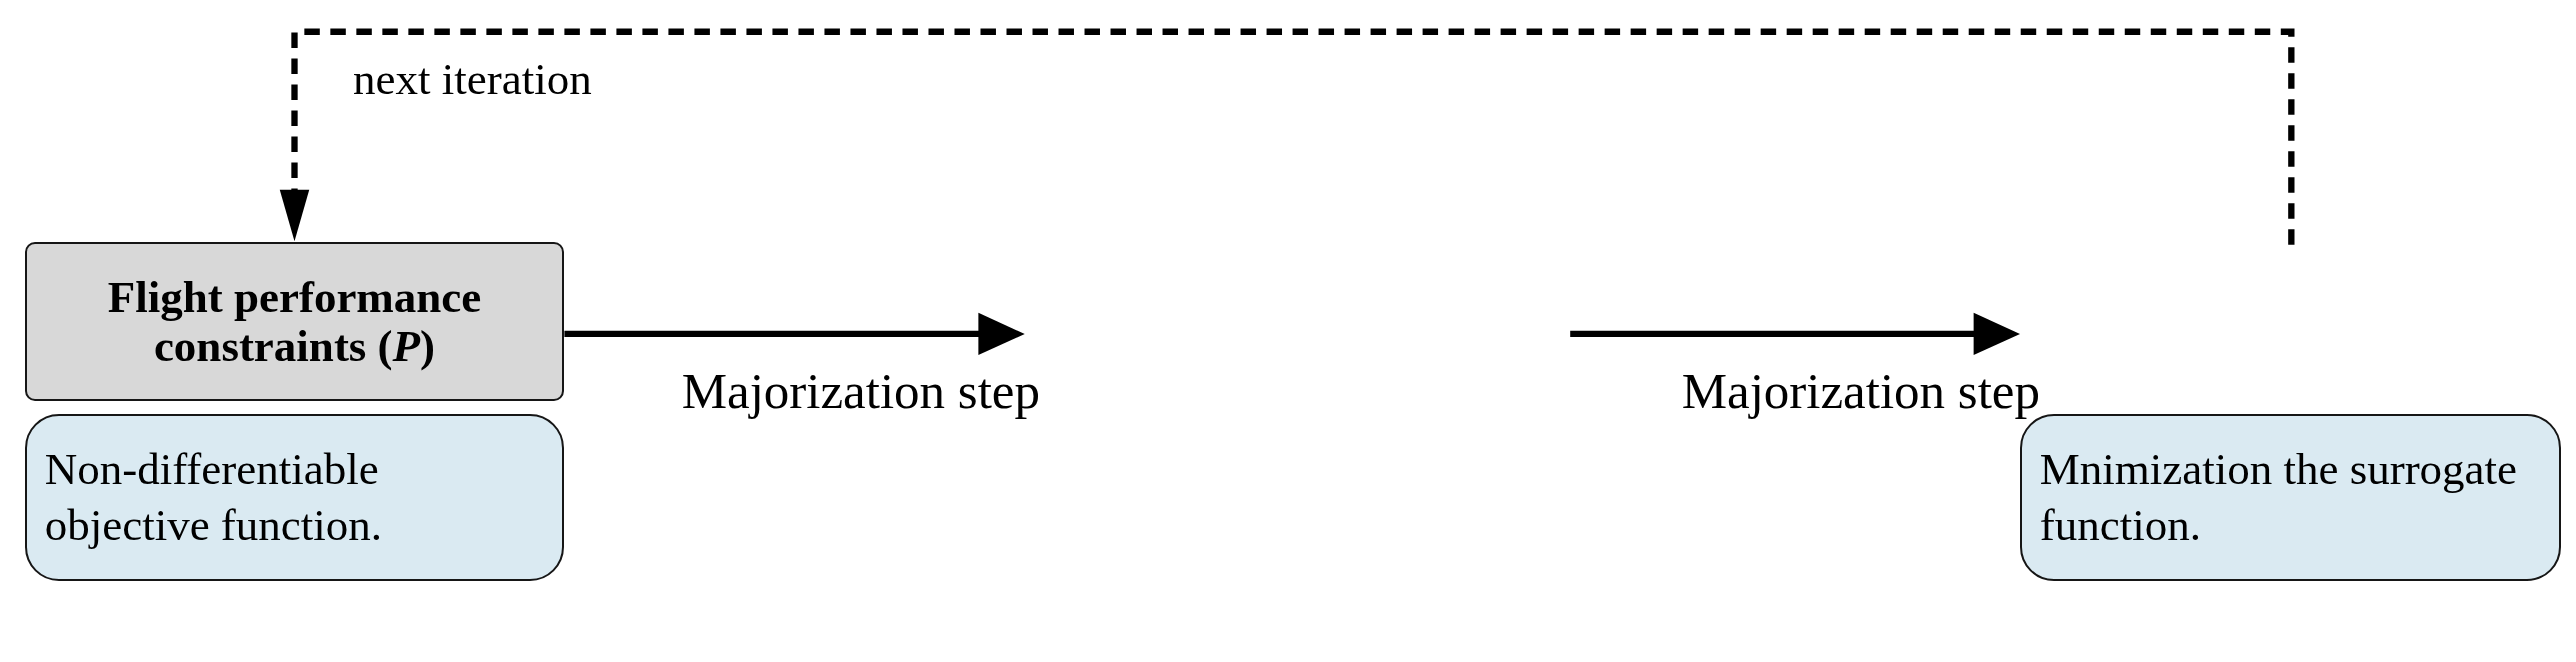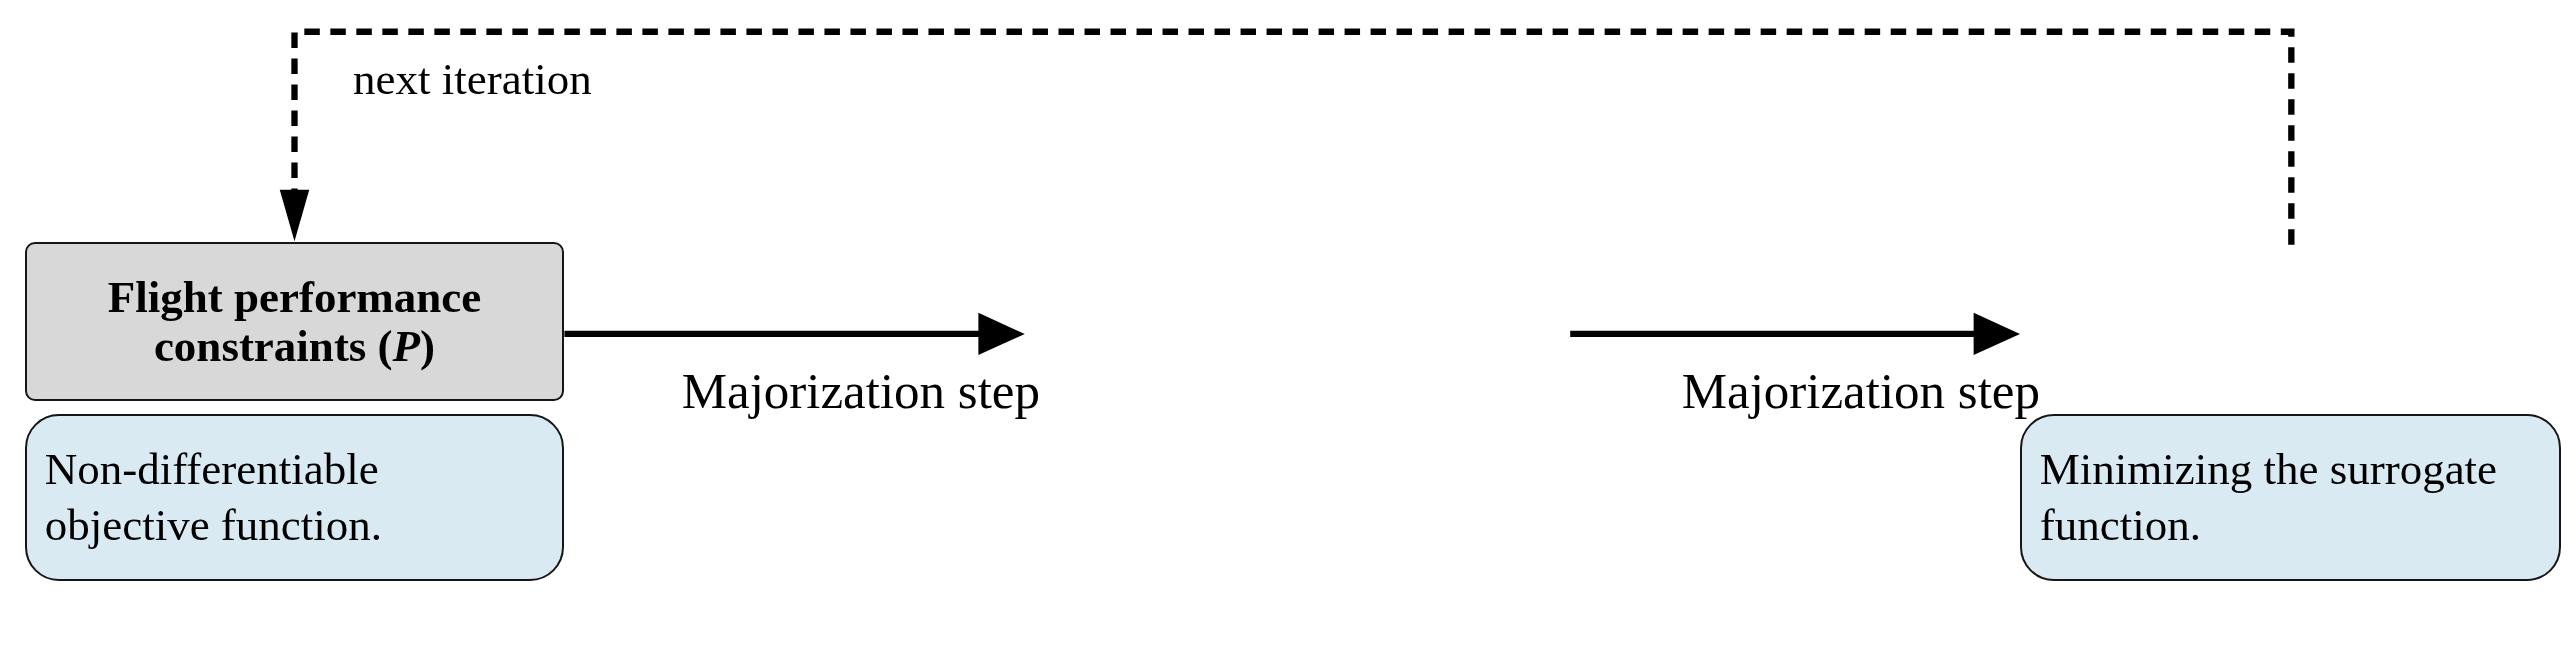--- a/index.html
+++ b/index.html
@@ -60,20 +60,20 @@
     <div class="box-body"></div>
     <div class="box-header">
       <div class="box-title" style="max-width:450px;"><span>Flight performance constraints (</span><span class="var">P</span><span>)</span></div>
     </div>
     <div class="box-bodytext" style="right:29px;">Non-differentiable objective function.</div>
   </div>
 
 
   <div class="box" style="left:2020px; top:242px; width:541px; height:339px;">
     <div class="box-body"></div>
-    <div class="box-bodytext">Minimizing the surrogate function.</div>
+    <div class="box-bodytext">Mnimization the surrogate function.</div>
   </div>
 
   <div class="flow-label" style="left:548px; top:367px;">Majorization step</div>
   <div class="flow-label" style="left:1548px; top:367px;">Majorization step</div>
 
 </div>
 
 
 </body></html>

